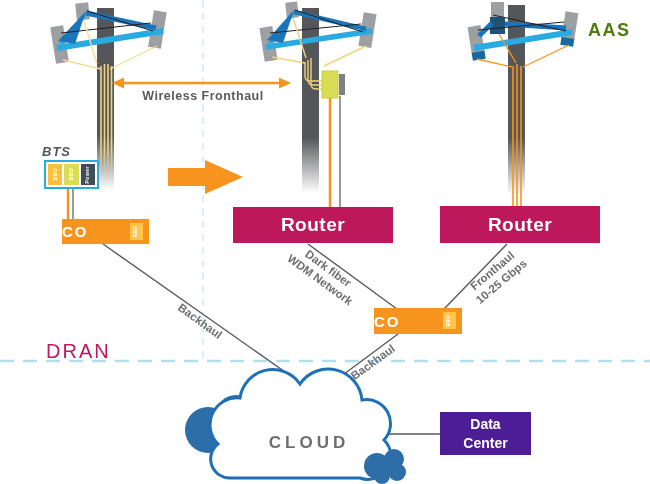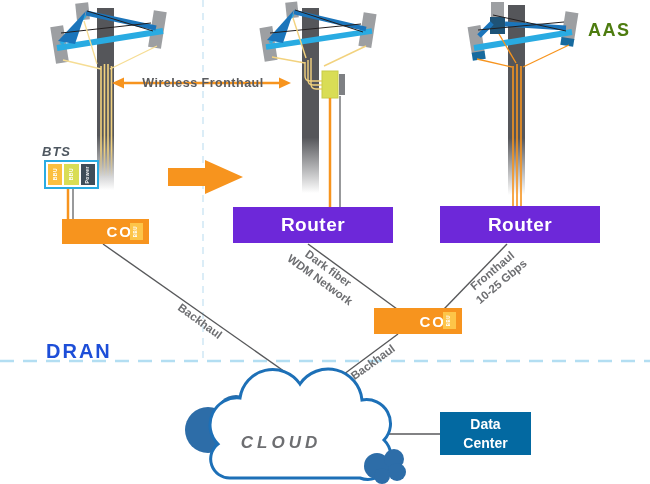--- a/index.html
+++ b/index.html
@@ -2,34 +2,34 @@
 <html><head>
 <meta charset="utf-8">
 <style>
   html,body{margin:0;padding:0;background:#fff;}
   .stage{position:relative;width:650px;height:484px;background:#ffffff;overflow:hidden;
          font-family:"Liberation Sans",sans-serif;}
   .stage svg{position:absolute;left:0;top:0;}
   .abs{position:absolute;box-sizing:border-box;}
 
   
-  .zone-lbl{font-weight:bold;font-size:20px;letter-spacing:2px;color:#1d4ed8;}
+  .zone-lbl{font-weight:normal;font-size:20px;letter-spacing:2px;color:#be185d;}
   .aas-lbl{font-weight:bold;font-size:18px;letter-spacing:1.5px;color:#4d7c0f;}
   .bts-lbl{font-weight:bold;font-size:13px;letter-spacing:1px;color:#4e5760;}
   .cloud-lbl{font-weight:bold;font-size:17px;letter-spacing:4px;color:#6d6e71;text-align:center;}
   .wf-lbl{font-weight:bold;font-size:12.5px;letter-spacing:.5px;color:#5a5b5e;text-align:center;}
 
   
-  .router{background:#6d28d9;color:#fff;font-weight:bold;font-size:19px;letter-spacing:.5px;
+  .router{background:#be185d;color:#fff;font-weight:bold;font-size:19px;letter-spacing:.5px;
           display:flex;align-items:center;justify-content:center;}
   .co{background:#f7941e;color:#fff;font-weight:bold;font-size:15px;letter-spacing:2px;
-      display:flex;align-items:center;justify-content:flex-end;padding-right:16px;}
+      display:flex;align-items:center;justify-content:flex-start;padding-right:16px;}
   .co .chip{position:absolute;right:6px;top:4px;width:13px;height:17px;background:#fdc549;
             display:flex;align-items:center;justify-content:center;}
-  .dc{background:#0369a1;color:#fff;font-weight:bold;font-size:14px;line-height:1.3;
+  .dc{background:#4c1d95;color:#fff;font-weight:bold;font-size:14px;line-height:1.3;
       display:flex;align-items:center;justify-content:center;text-align:center;}
   .dc span{display:inline-block;width:50px;}
 
   .bts-cab{background:#fff;border:2px solid #29abe2;display:flex;gap:2px;padding:2px;}
   .bts-chip{flex:1;display:flex;align-items:center;justify-content:center;}
   .chip-gold{background:#fbbf3f;} .chip-green{background:#d9dd55;} .chip-dark{background:#3f4d59;}
   .vtext{writing-mode:vertical-rl;transform:rotate(180deg);font-size:5px;line-height:1;
          font-weight:bold;color:#fff;letter-spacing:.5px;white-space:nowrap;}
 
   
@@ -211,23 +211,23 @@
     <span>CO</span>
     <div class="chip">
       <span class="vtext" style="font-size:4.5px;">BBU</span>
     </div>
   </div>
 
   <div class="abs dc" style="left:440px;top:412px;width:91px;height:43px;">
     <span>Data Center</span>
   </div>
 
-  <div class="abs cloud-lbl" style="left:216px;top:433px;width:130px;font-style:italic;">CLOUD</div>
-
-  <div class="abs wf-lbl" style="left:118px;top:76px;width:170px;">Wireless Fronthaul</div>
+  <div class="abs cloud-lbl" style="left:244px;top:433px;width:130px;">CLOUD</div>
+
+  <div class="abs wf-lbl" style="left:118px;top:89px;width:170px;">Wireless Fronthaul</div>
 
   <div class="abs aas-lbl" style="left:588px;top:20px;">AAS</div>
 
   <div class="abs zone-lbl" style="left:46px;top:340px;">DRAN</div>
 
 
   <div class="abs link-lbl" style="left:268px;top:260px;width:112px;transform:rotate(36deg);">
     <span>Dark fiber</span>
     <span>WDM Network</span>
   </div>

